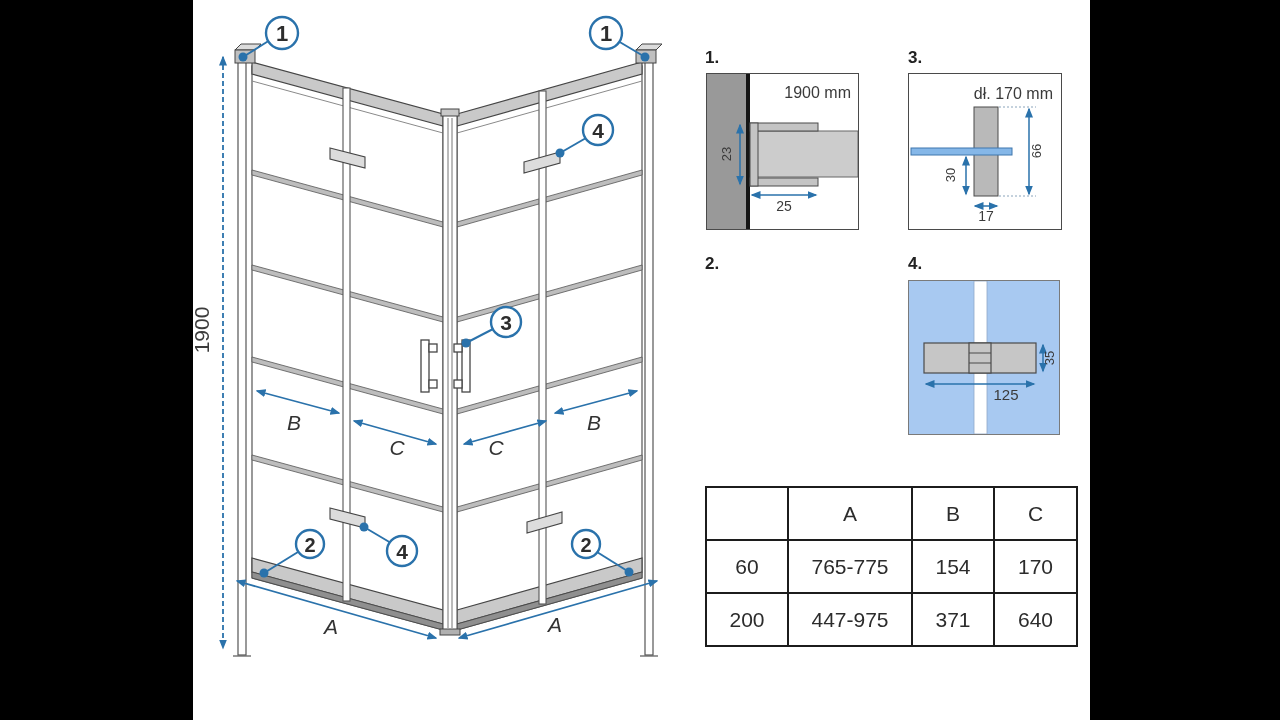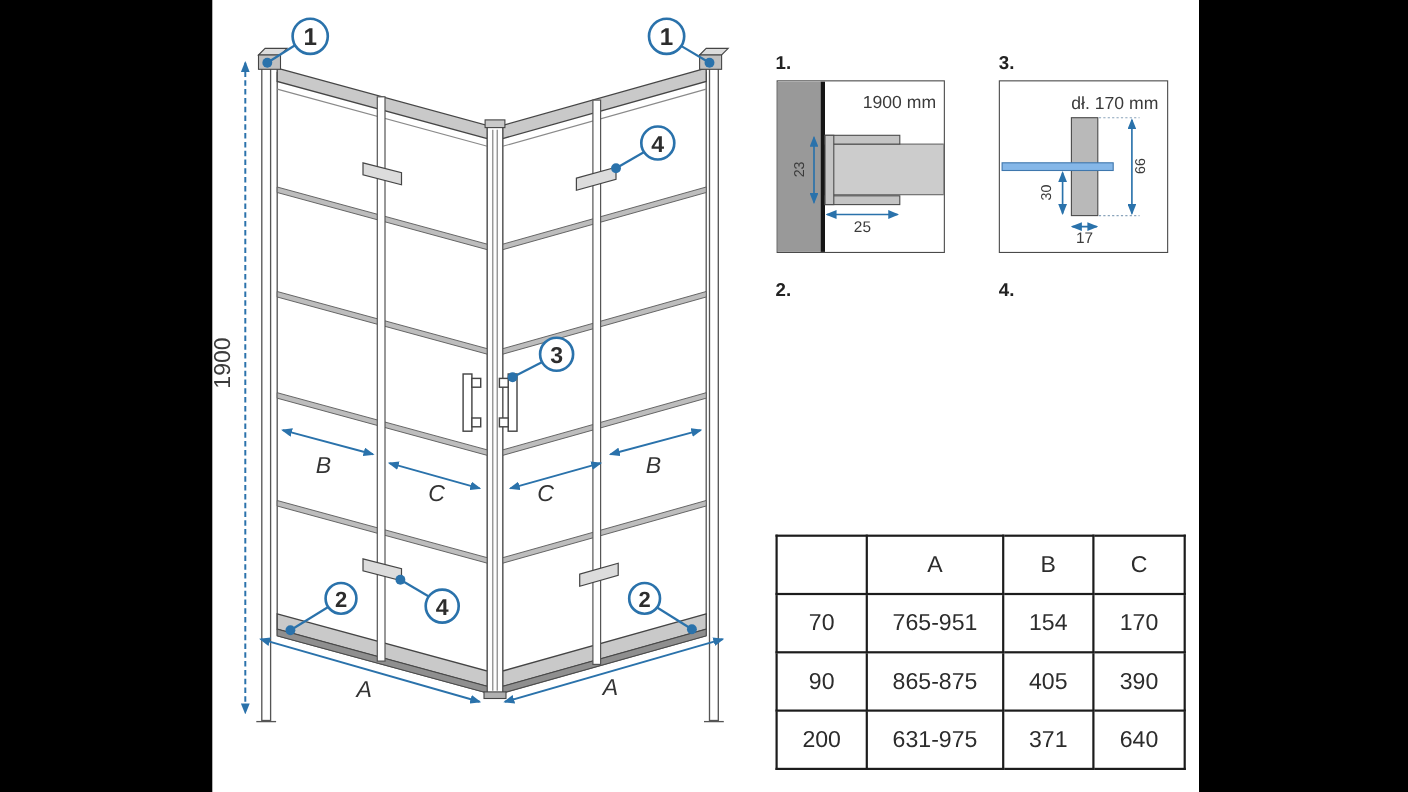--- a/index.html
+++ b/index.html
@@ -209,43 +209,51 @@
       <text transform="translate(46,101) rotate(-90)" text-anchor="middle" class="dimtxt">30</text>
       <line x1="66" y1="132" x2="88" y2="132" stroke="#2a72ab" stroke-width="1.5" marker-start="url(#arrS)" marker-end="url(#arrE)"></line>
       <text x="77" y="147" text-anchor="middle" class="dimtxt14">17</text>
       <text x="144" y="25" text-anchor="end" class="title16">dł. 170 mm</text>
     </svg>
   </div>
 
   <div class="panel-label" style="left:512px;top:254px">2.</div>
 
   <div class="panel-label" style="left:715px;top:254px">4.</div>
+  <div class="panel" style="left:715px;top:280px;width:150px;height:153px;border-color:#7a7a7a">
+    <svg width="150" height="153" viewBox="0 0 150 153">
+      <rect x="0" y="0" width="150" height="153" fill="#a8c9f1"></rect>
+      <rect x="65" y="0" width="13" height="153" fill="#ffffff" stroke="#8fa8c8" stroke-width="0.8"></rect>
+      <rect x="15" y="62" width="112" height="30" fill="#c6c6c6" stroke="#4a4a4a" stroke-width="1.2"></rect>
+      <rect x="60" y="62" width="22" height="30" fill="#c6c6c6" stroke="#4a4a4a" stroke-width="1.2"></rect>
+      <line x1="60" y1="72" x2="82" y2="72" stroke="#4a4a4a" stroke-width="1"></line>
+      <line x1="60" y1="82" x2="82" y2="82" stroke="#4a4a4a" stroke-width="1"></line>
+      <line x1="134" y1="64" x2="134" y2="90" stroke="#2a72ab" stroke-width="1.5" marker-start="url(#arrS)" marker-end="url(#arrE)"></line>
+      <text transform="translate(145,77) rotate(-90)" text-anchor="middle" class="dimtxt">35</text>
+      <line x1="17" y1="103" x2="125" y2="103" stroke="#2a72ab" stroke-width="1.5" marker-start="url(#arrS)" marker-end="url(#arrE)"></line>
+      <text x="97" y="119" text-anchor="middle" font-size="15" fill="#3b3b3b">125</text>
+    </svg>
+  </div>
 
   <table class="dim-table">
     <tbody>
         <tr>
       <td class="c0"></td>
       <td class="c1">A</td>
       <td class="c2">B</td>
       <td class="c3">C</td>
     </tr>
     <tr>
-      <td>70</td>
-      <td>765-951</td>
+      <td>60</td>
+      <td>765-775</td>
       <td>154</td>
       <td>170</td>
     </tr>
     <tr>
-      <td>90</td>
-      <td>865-875</td>
-      <td>405</td>
-      <td>390</td>
-    </tr>
-    <tr>
       <td>200</td>
-      <td>631-975</td>
+      <td>447-975</td>
       <td>371</td>
       <td>640</td>
     </tr>
   </tbody>
     </table>
 
 </div>
 
 </body></html>

